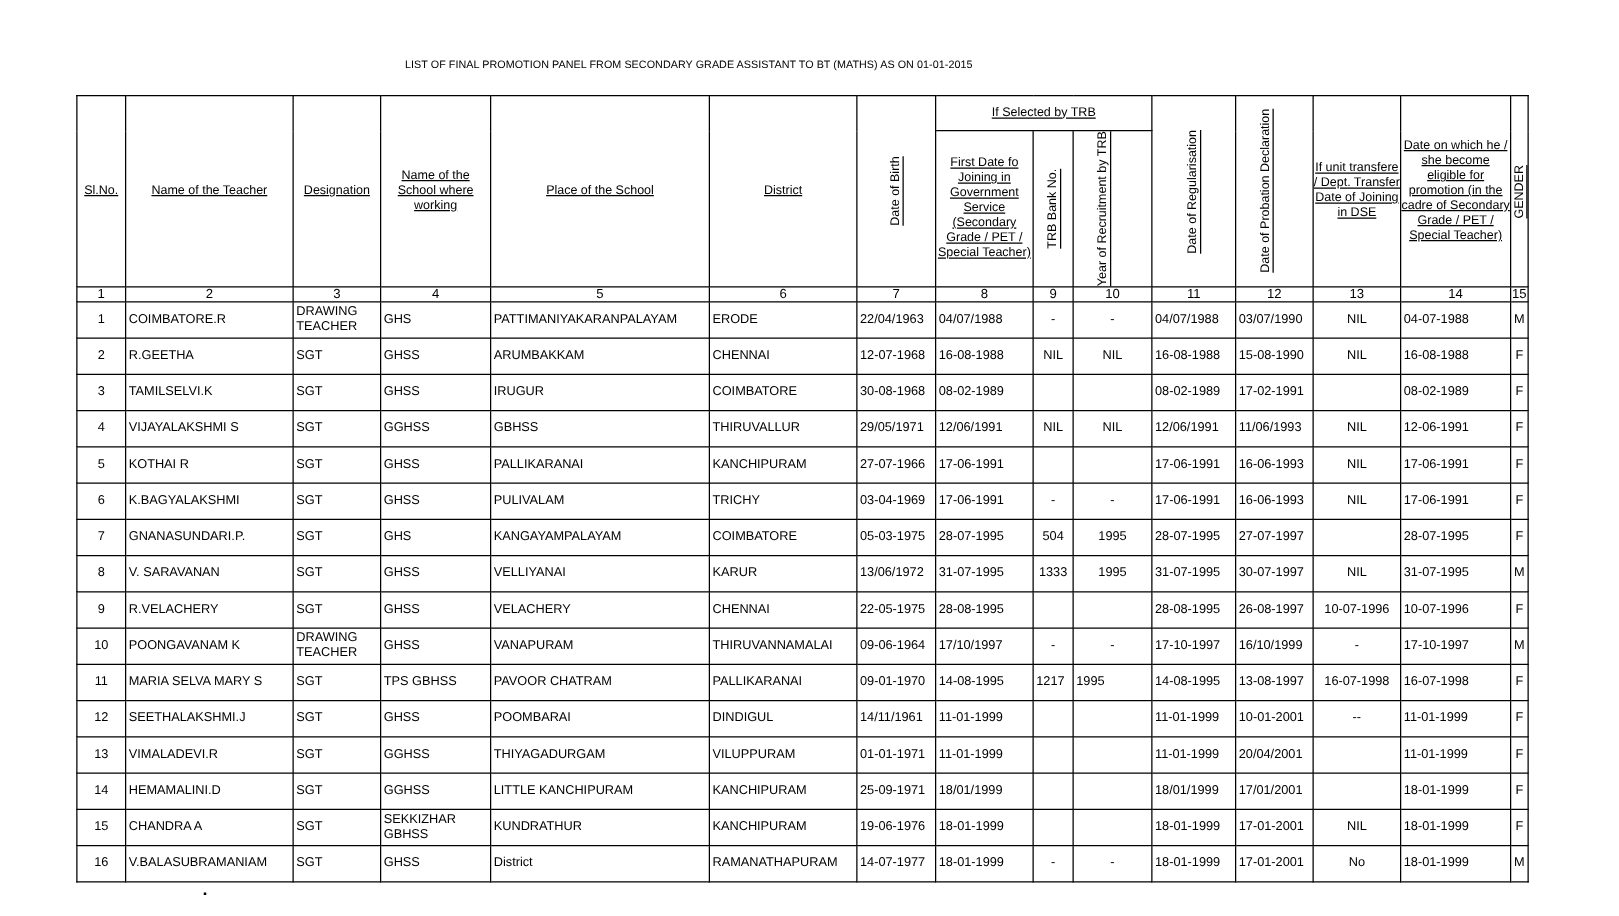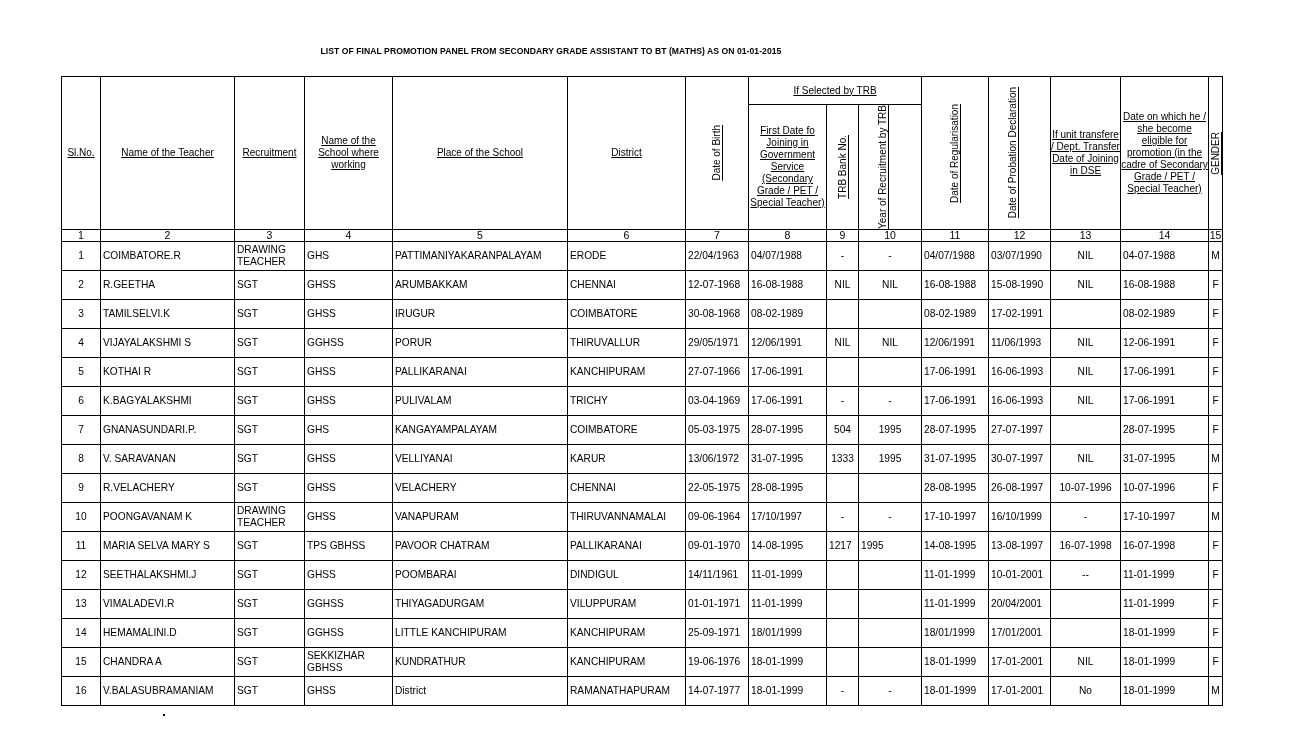--- a/index.html
+++ b/index.html
@@ -1,19 +1,19 @@
 <!DOCTYPE html>
 <html><head>
 <meta charset="utf-8">
 <style>
   html, body { margin: 0; padding: 0; background: #ffffff; }
   body { width: 1295px; height: 733px; position: relative; overflow: hidden;
          font-family: "Liberation Sans", sans-serif; color: #000; }
   .title { position: absolute; left: 0; width: 1102px; top: 46px; text-align: center;
-           font-size: 8.6px; font-weight: bold; letter-spacing: 0.05px; }
+           font-size: 8.6px; font-weight: normal; letter-spacing: 0.05px; }
   table.panel { position: absolute; left: 61px; top: 76px; border-collapse: collapse;
                 table-layout: fixed; font-size: 10.2px; }
   table.panel td, table.panel th { border: 1px solid #000; padding: 0; font-weight: normal; }
   th { text-align: center; vertical-align: middle; font-size: 10px; line-height: 12px; text-decoration: underline; }
   th.vert { padding: 0; }
   th.vert > div { writing-mode: vertical-rl; transform: rotate(180deg); margin: 0 auto; text-align: center; line-height: 12px; }
   tr.num td { height: 11px; text-align: center; font-size: 10.5px; line-height: 11px; }
   tr.data td { height: 28px; line-height: 12px; padding-left: 2px; white-space: nowrap; overflow: hidden; }
   tr.data td.c { text-align: center; padding-left: 0; }
   tr.data td.two { white-space: normal; line-height: 12px; }
@@ -39,21 +39,21 @@
       <col style="width:67px">
       <col style="width:62px">
     <col style="width:70px">
       <col style="width:88px">
       <col style="width:14px">
   </colgroup>
   <thead>
     <tr style="height:28px">
       <th rowspan="2">Sl.No.</th>
       <th rowspan="2">Name of the Teacher</th>
-      <th rowspan="2">Recruitment</th>
+      <th rowspan="2">Designation</th>
       <th rowspan="2">Name of the School where working</th>
       <th rowspan="2">Place of the School</th>
       <th rowspan="2">District</th>
       <th rowspan="2" class="vert">
           <div>Date of Birth</div>
         </th>
       <th colspan="3">If Selected by TRB</th>
       <th rowspan="2" class="vert">
           <div>Date of Regularisation</div>
         </th>
@@ -143,21 +143,21 @@
         <td>17-02-1991</td>
         <td class="c"></td>
         <td>08-02-1989</td>
         <td class="c">F</td>
       </tr>
       <tr class="data">
         <td class="c">4</td>
         <td>VIJAYALAKSHMI S</td>
         <td class="two">SGT</td>
         <td class="two">GGHSS</td>
-        <td>PORUR</td>
+        <td>GBHSS</td>
         <td>THIRUVALLUR</td>
         <td>29/05/1971</td>
         <td>12/06/1991</td>
         <td class="c">NIL</td>
         <td class="c">NIL</td>
         <td>12/06/1991</td>
         <td>11/06/1993</td>
         <td class="c">NIL</td>
         <td>12-06-1991</td>
         <td class="c">F</td>

